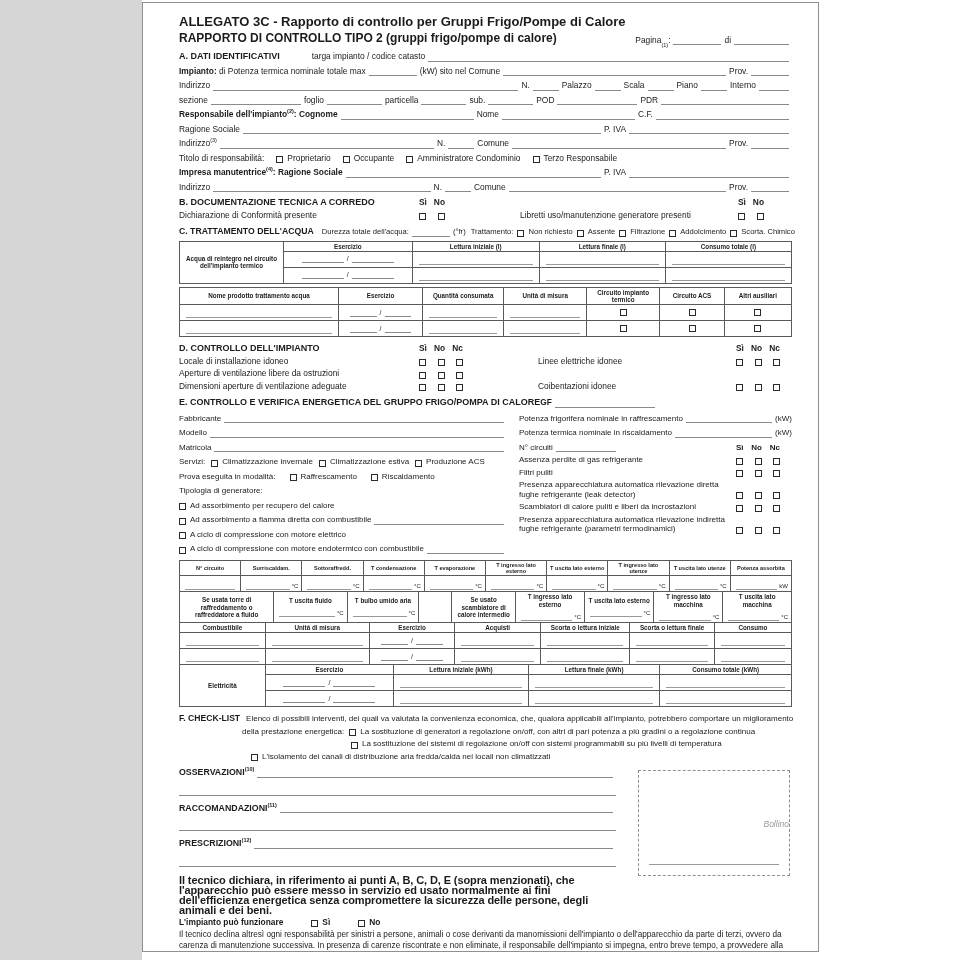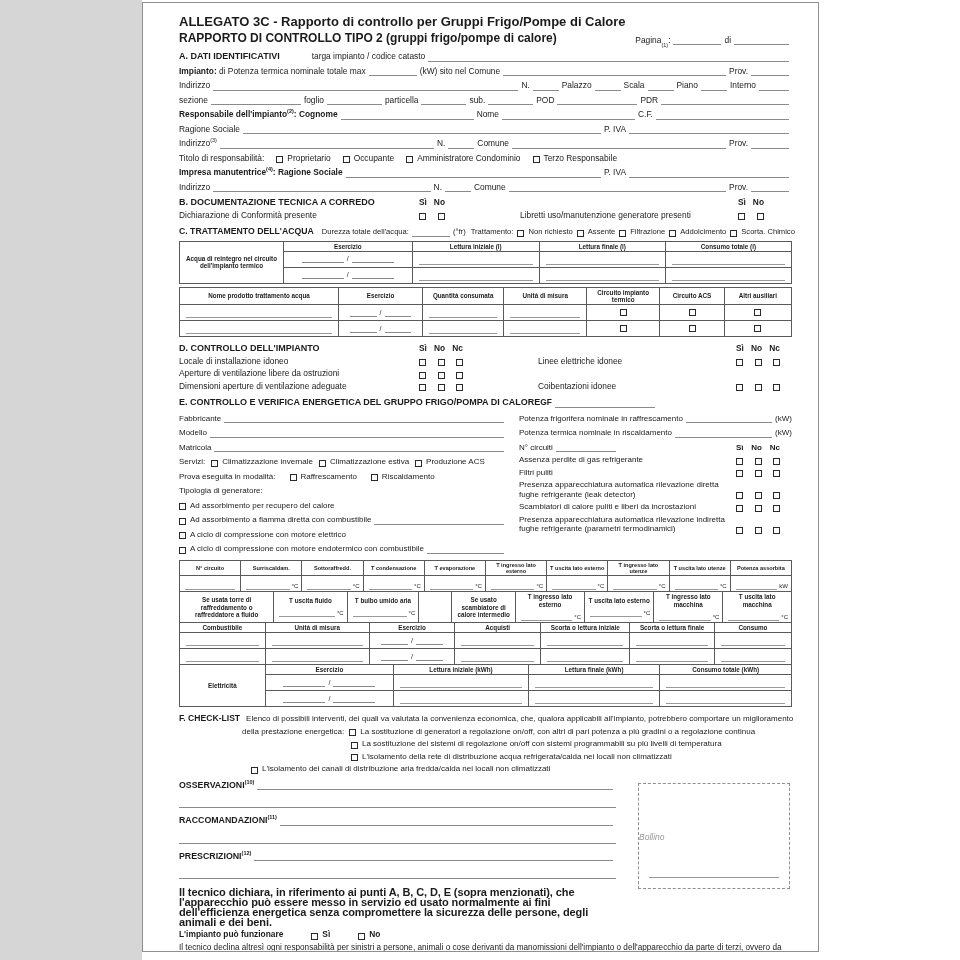--- a/index.html
+++ b/index.html
@@ -59,21 +59,21 @@
   .wrap { white-space:normal; flex:1 1 auto; line-height:9.5px; }
 
   .fsec { font-size:8px; line-height:9.5px; }
   .find { margin-left:63px; }
   .fopt { margin-left:109px; }
 
   .notesbox { position:relative; padding-right:176px; margin-top:7px; }
   .nlabel { font-size:8.8px; font-weight:bold; }
   .linefull { border-bottom:1px solid #8a8a8a; height:8px; margin-top:10px; }
   .bbox { position:absolute; right:2px; top:2px; width:152px; height:106px; border:1px dashed #8f8f8f; }
-  .blab { position:absolute; top:48px; left:0; right:0; text-align:left; font-style:italic;
+  .blab { position:absolute; top:48px; left:0; right:0; text-align:right; font-style:italic;
           color:#9a9a9a; font-size:8.5px; }
   .bline { position:absolute; left:10px; right:10px; bottom:10px; border-bottom:1px solid #9a9a9a; }
   .decl { font-weight:bold; font-size:11px; line-height:10px; margin-top:8px; white-space:normal; letter-spacing:-0.1px; }
   .para { font-size:8.2px; line-height:10.5px; margin-top:3px; white-space:normal; }
 </style>
 </head>
 <body>
 
 <div class="strip"></div>
 <div class="page">
@@ -868,26 +868,20 @@
         <span>La sostituzione di generatori a regolazione on/off, con altri di pari potenza a più gradini o a regolazione continua</span>
       </span>
   </div>
   <div class="frow fsec tight">
       <span class="opt fopt" style="margin-left:172px">
         <span class="cb"></span>
         <span>La sostituzione dei sistemi di regolazione on/off con sistemi programmabili su più livelli di temperatura</span>
       </span>
     </div>
   <div class="frow fsec tight">
-      <span class="opt" style="margin-left:172px">
-        <span class="cb"></span>
-        <span>L'isolamento della rete di distribuzione acqua refrigerata/calda nei locali non climatizzati</span>
-      </span>
-    </div>
-  <div class="frow fsec tight">
       <span class="opt" style="margin-left:72px">
         <span class="cb"></span>
         <span>L'isolamento dei canali di distribuzione aria fredda/calda nei locali non climatizzati</span>
       </span>
     </div>
 
   <div class="notesbox">
     <div class="bbox">
       <span class="blab">Bollino</span>
       <div class="bline"></div>

